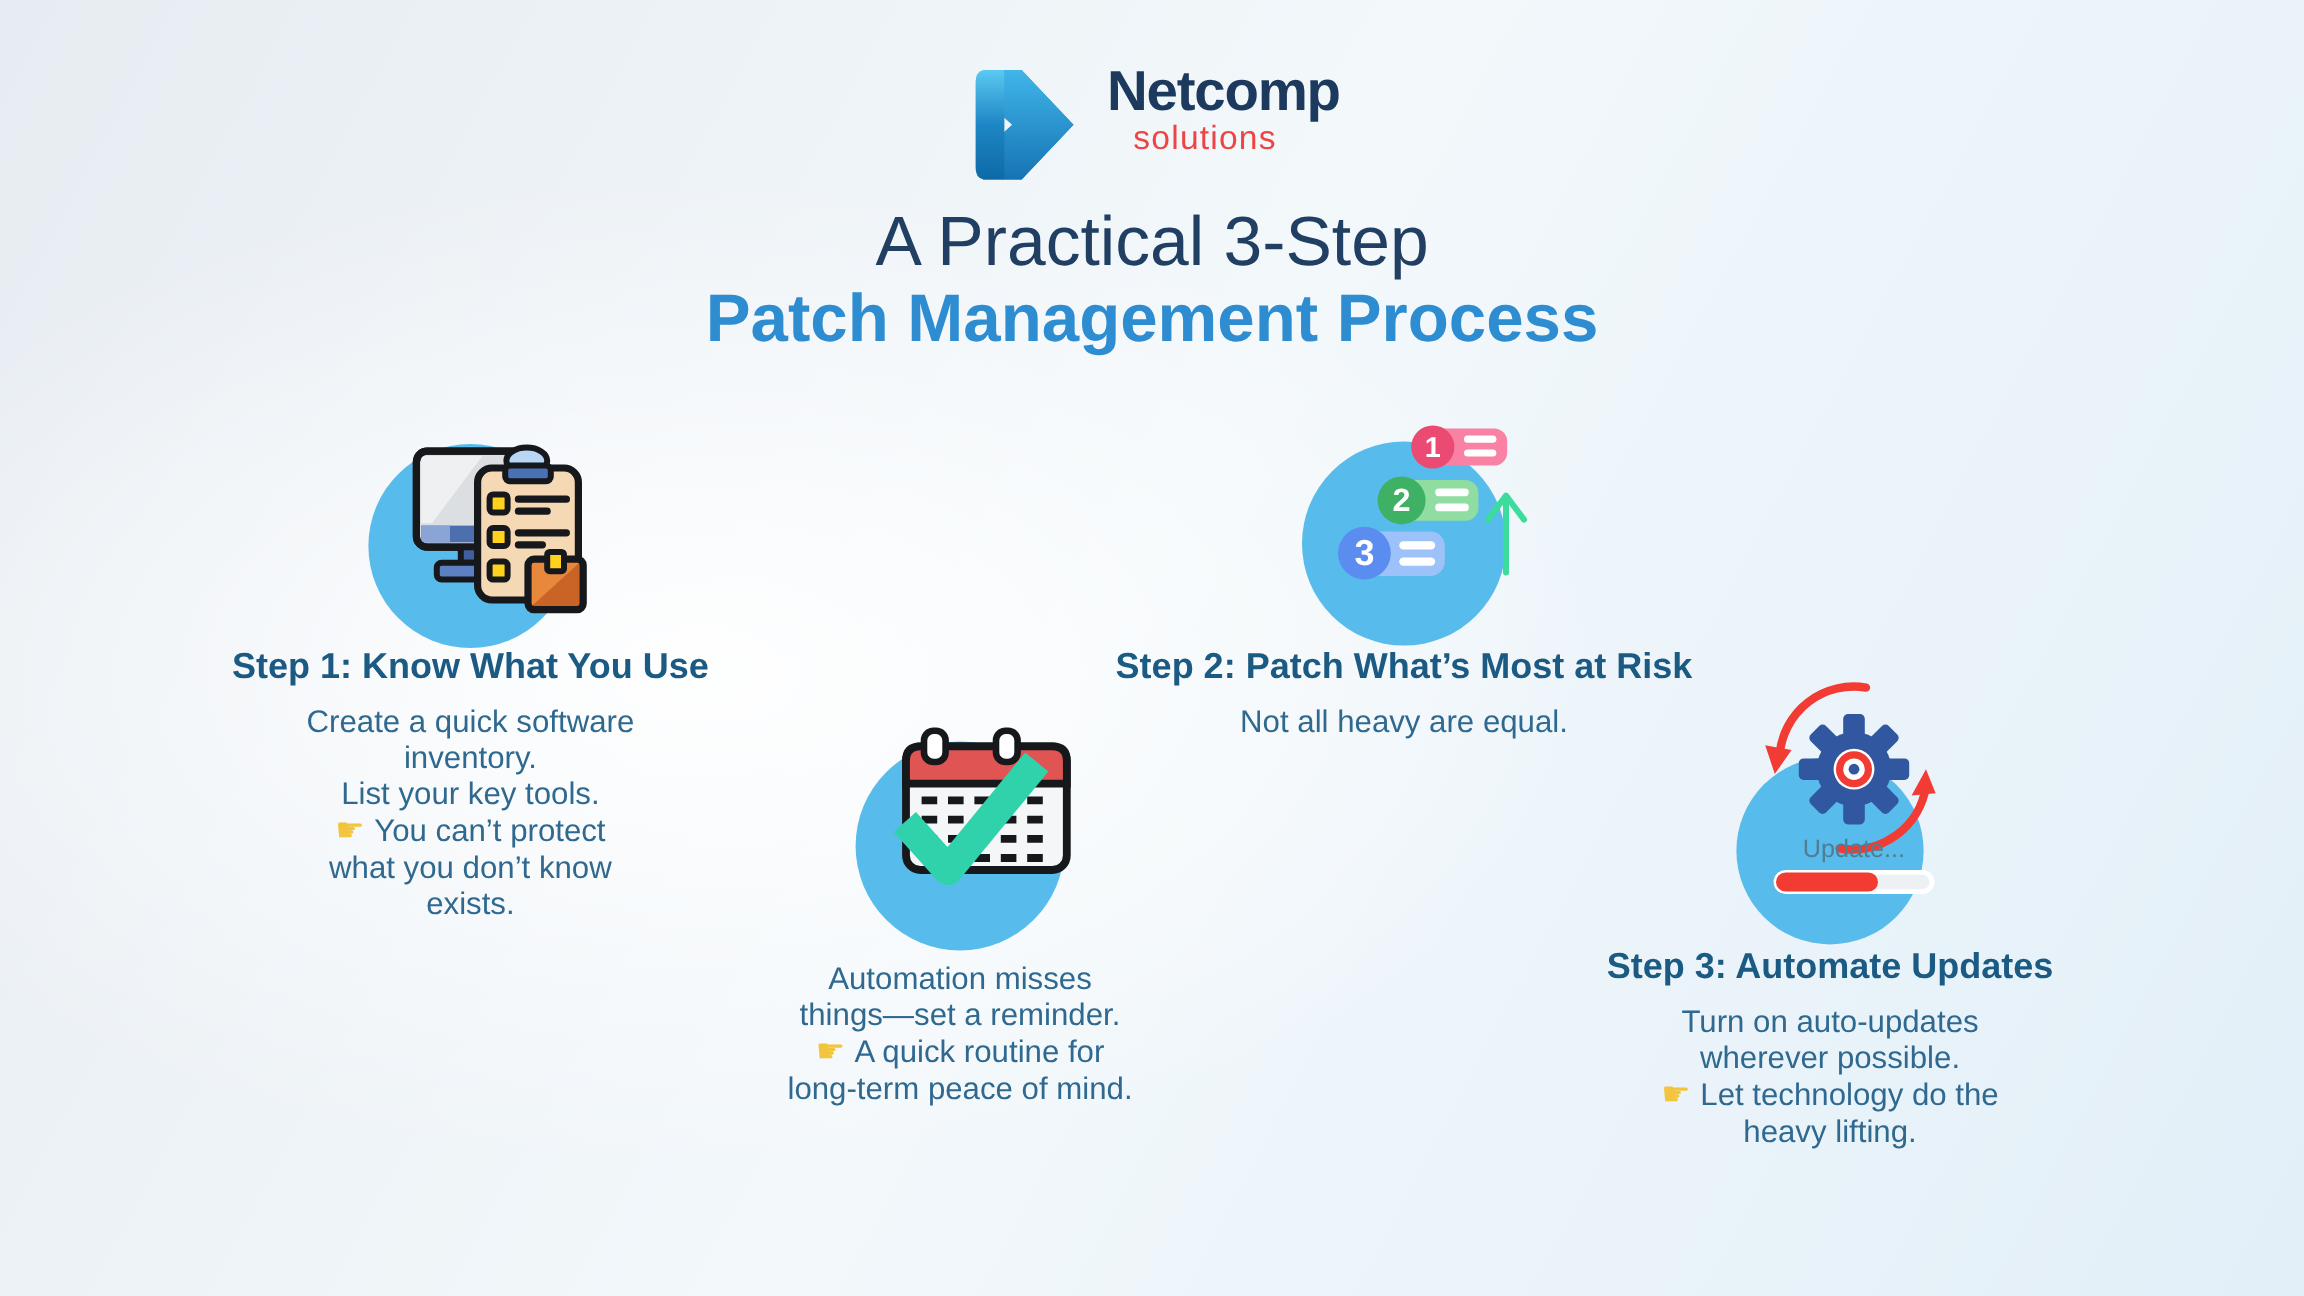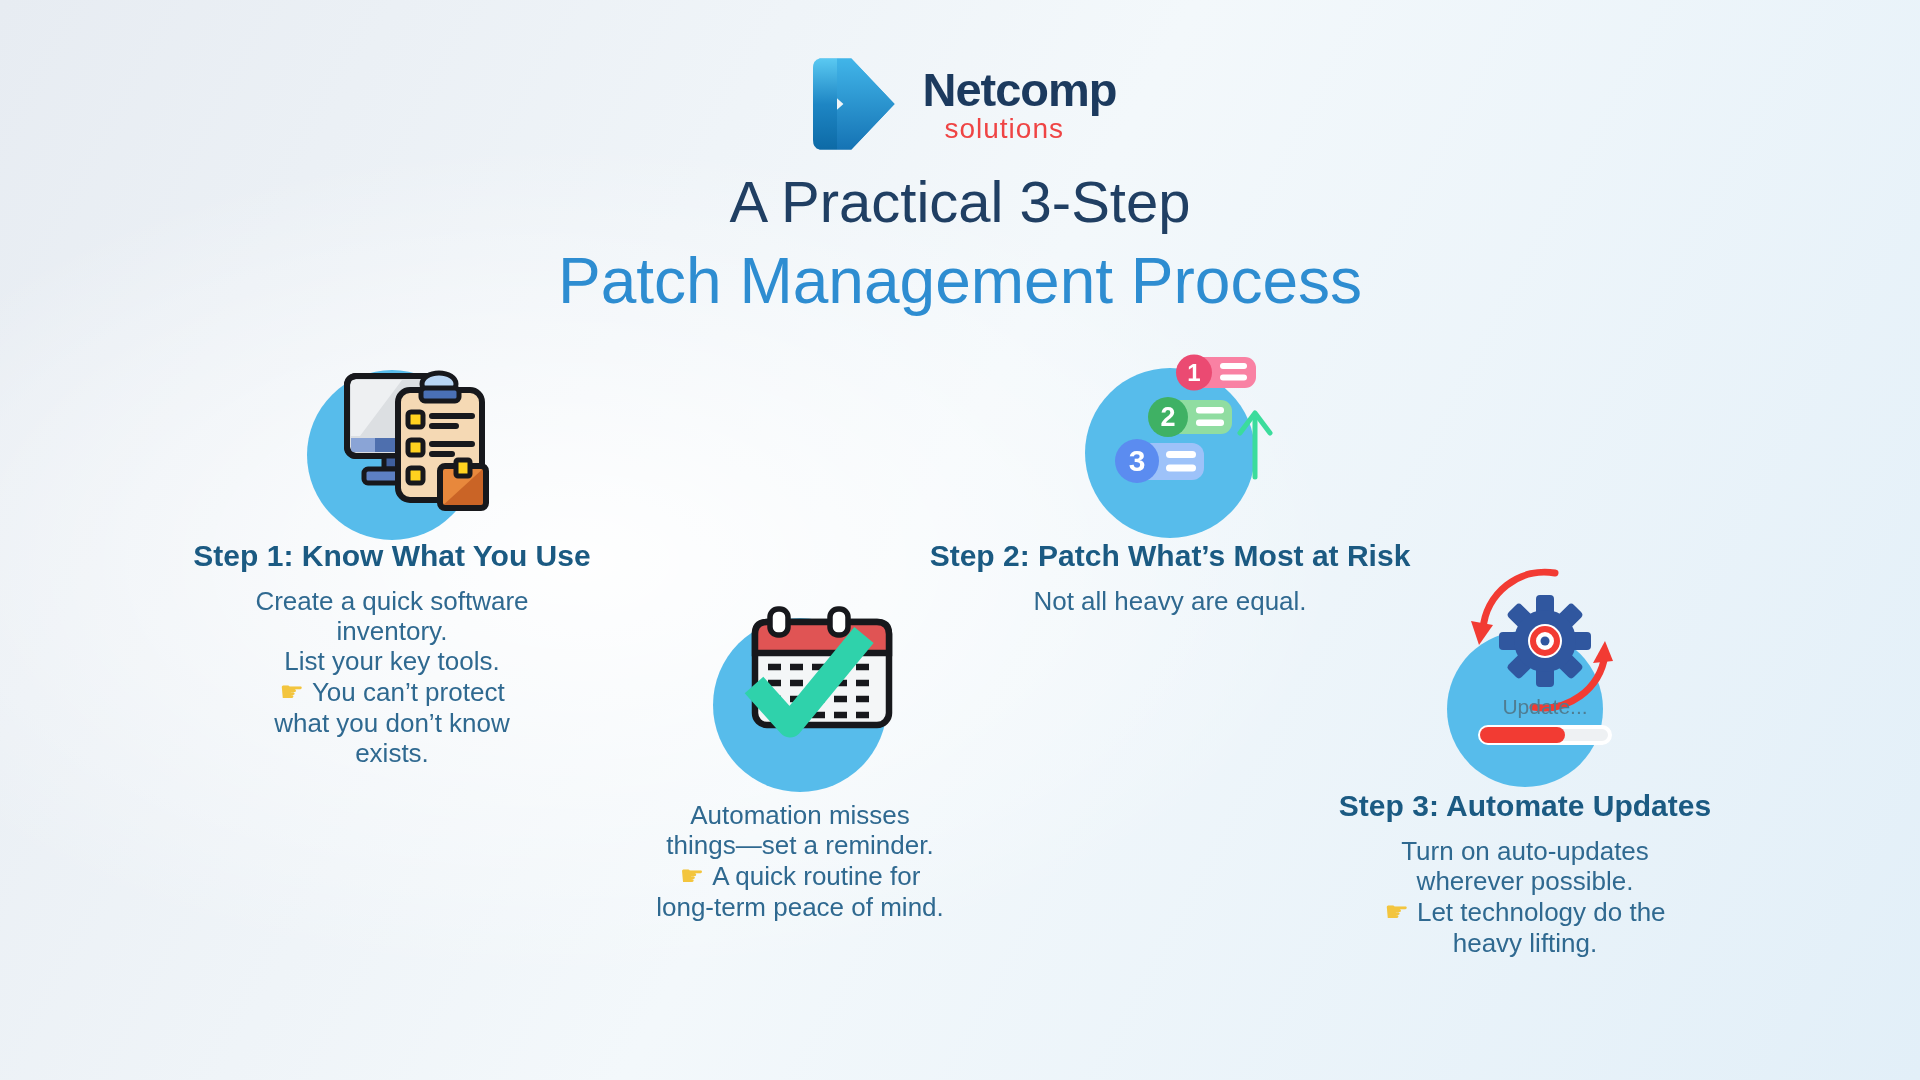--- a/index.html
+++ b/index.html
@@ -9,26 +9,26 @@
     position:relative;
     overflow:hidden;
     background:
       radial-gradient(1100px 600px at 30% 52%, rgba(255,255,255,.95), rgba(255,255,255,0) 70%),
       linear-gradient(118deg, #e7ecf2 0%, #f3f8fb 48%, #e2eff8 100%);
     color:#2f6990;
   }
 
   
   .header { position:absolute; top:52px; left:0; right:0; display:flex; flex-direction:column; align-items:center; }
-  .logo-row { display:flex; align-items:center; gap:19px; height:104px; }
+  .logo-row { display:flex; align-items:flex-start; gap:19px; height:104px; }
   .logo-text { display:flex; flex-direction:column; line-height:1; }
   .brand-name { font-size:47px; font-weight:700; color:#1c3a5e; letter-spacing:-1px; }
   .brand-tagline { font-size:28px; color:#ef4444; letter-spacing:1px; margin-top:2px; padding-left:3px;margin-left:19px; }
   .title-line1 { margin-top:14px; font-size:58px; font-weight:400; color:#203f63; line-height:1.1; }
-  .title-line2 { margin-top:14px; font-size:64px; font-weight:400; color:#2e8dd1; line-height:1.05; }
+  .title-line2 { margin-top:2px; font-size:56px; font-weight:700; color:#2e8dd1; line-height:1.05; }
 
   
   .step { position:absolute; text-align:center; }
   #step-1 { left:152px; top:366px; width:480px; }
   #step-2 { left:920px; top:366px; width:500px; }
   #step-4 { left:565px; top:612px; width:470px; }
   #step-3 { left:1285px; top:616px; width:480px; }
 
   .icon-area { position:relative; height:172px; }
   #step-4 .icon-area { height:176px; }

